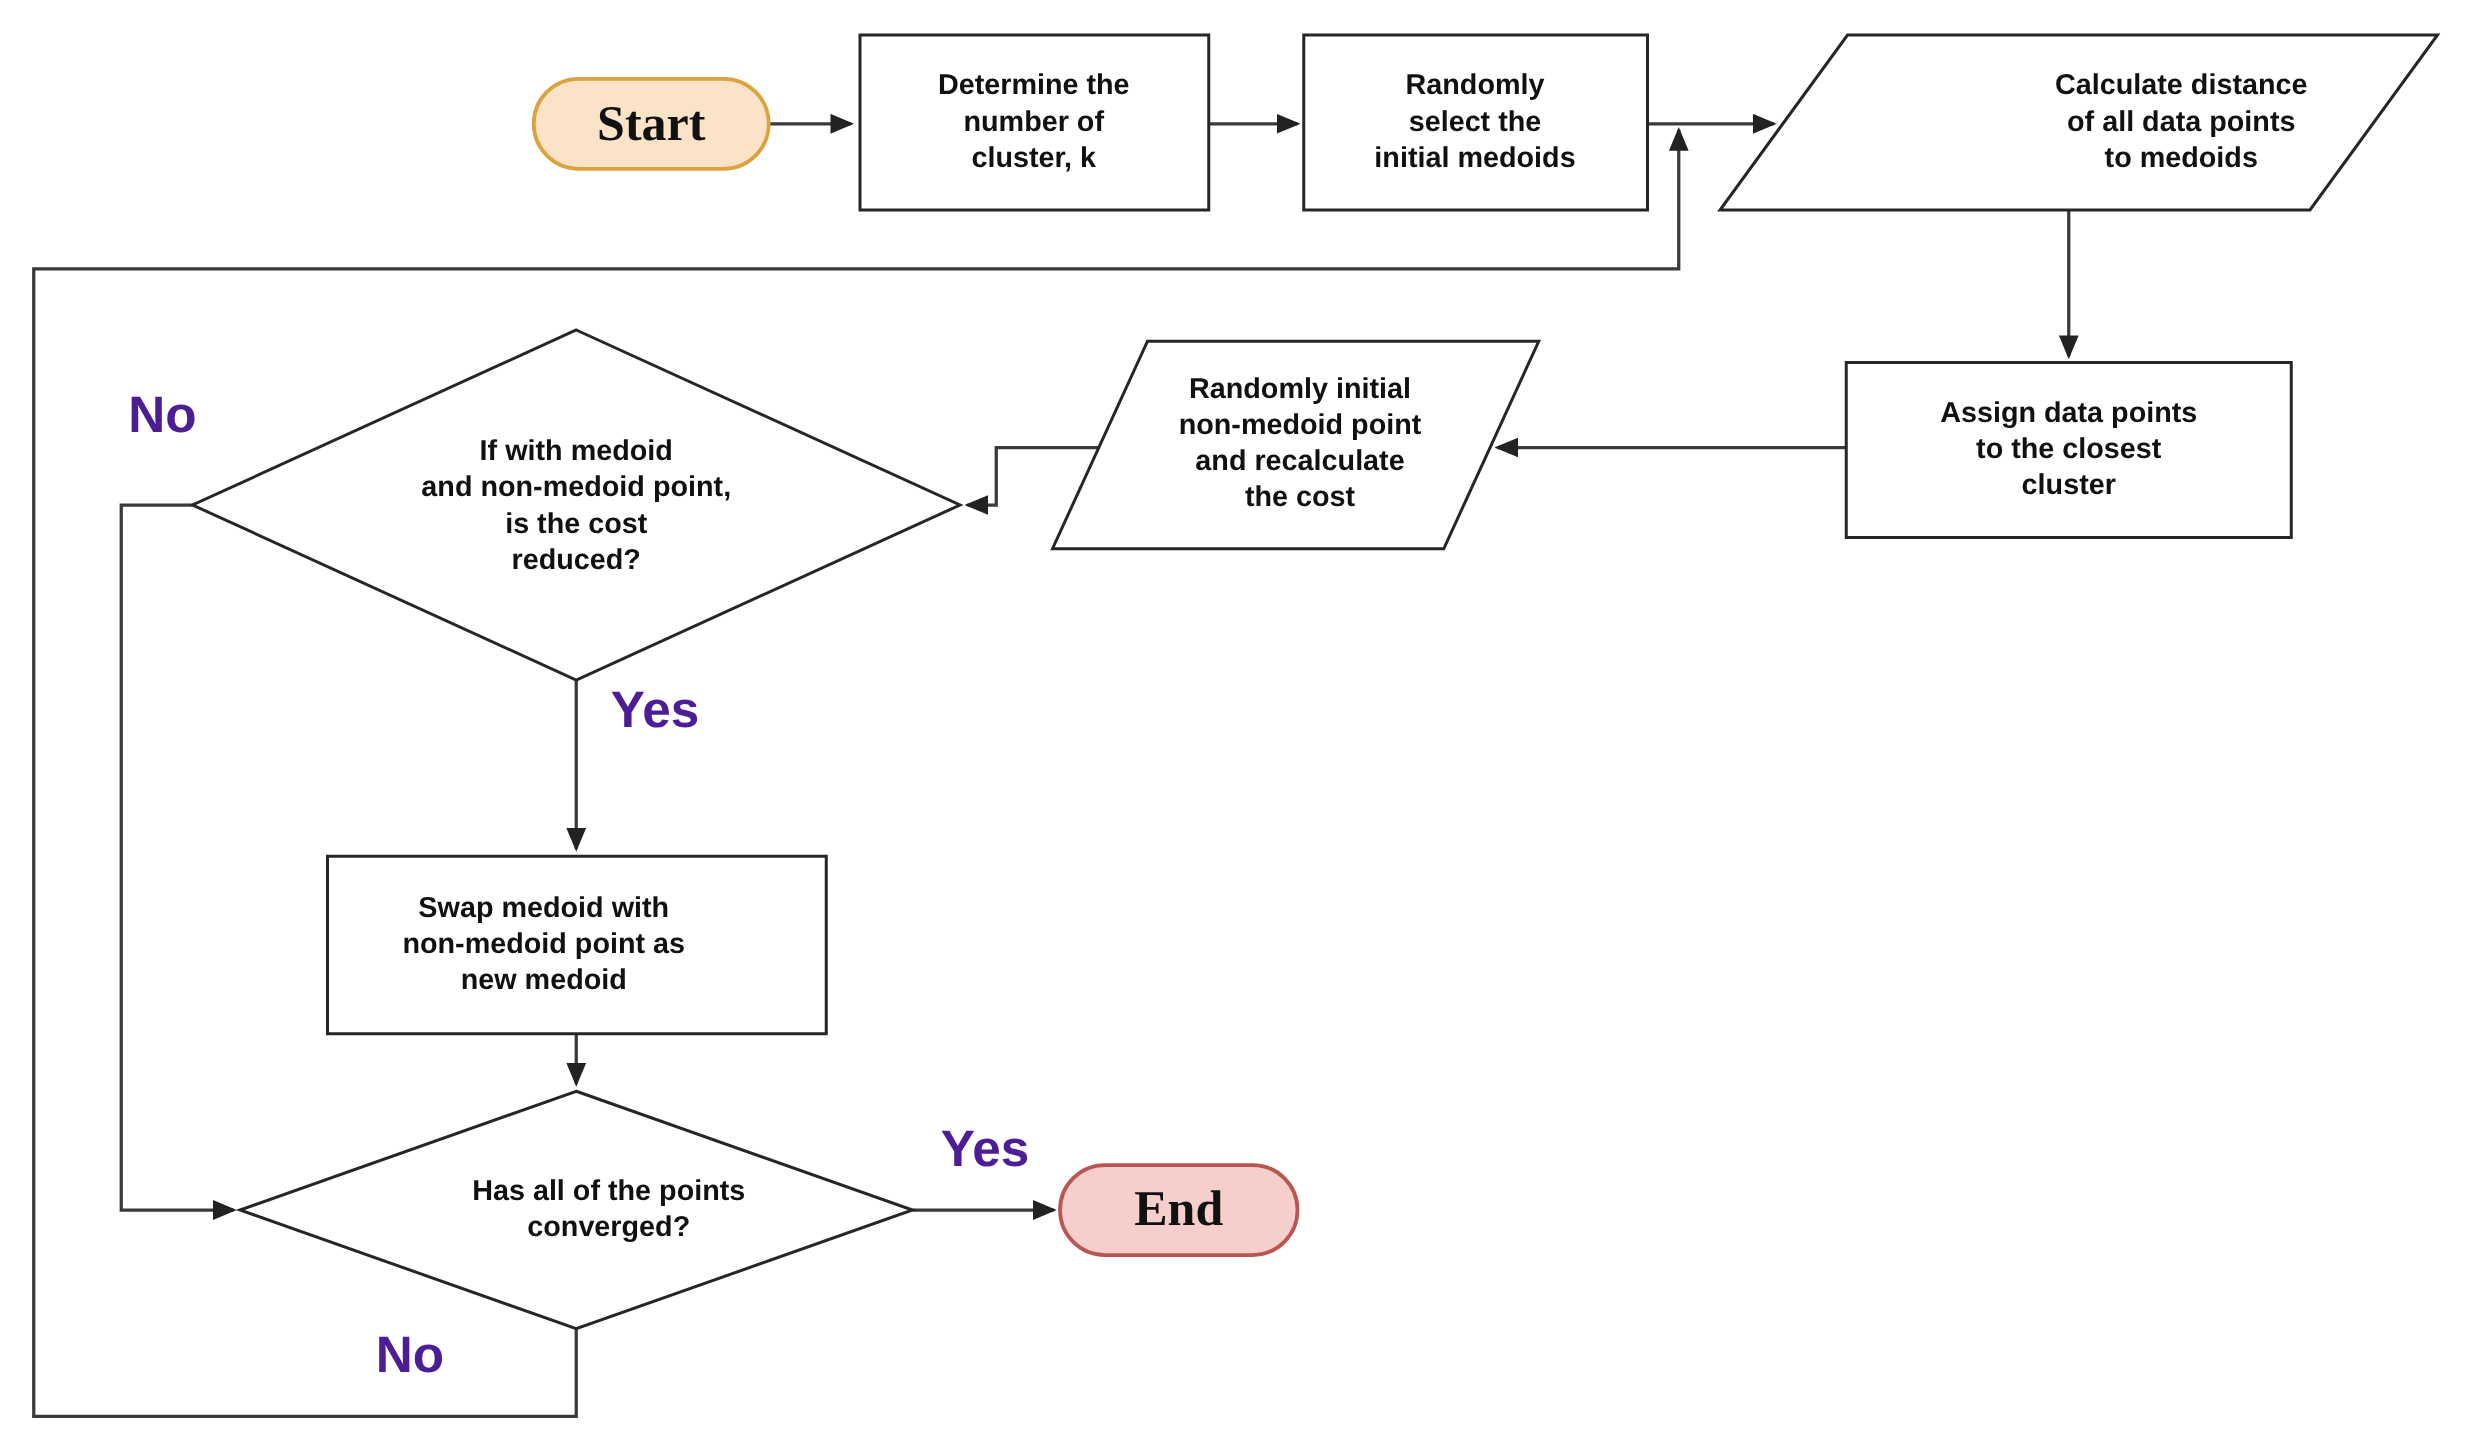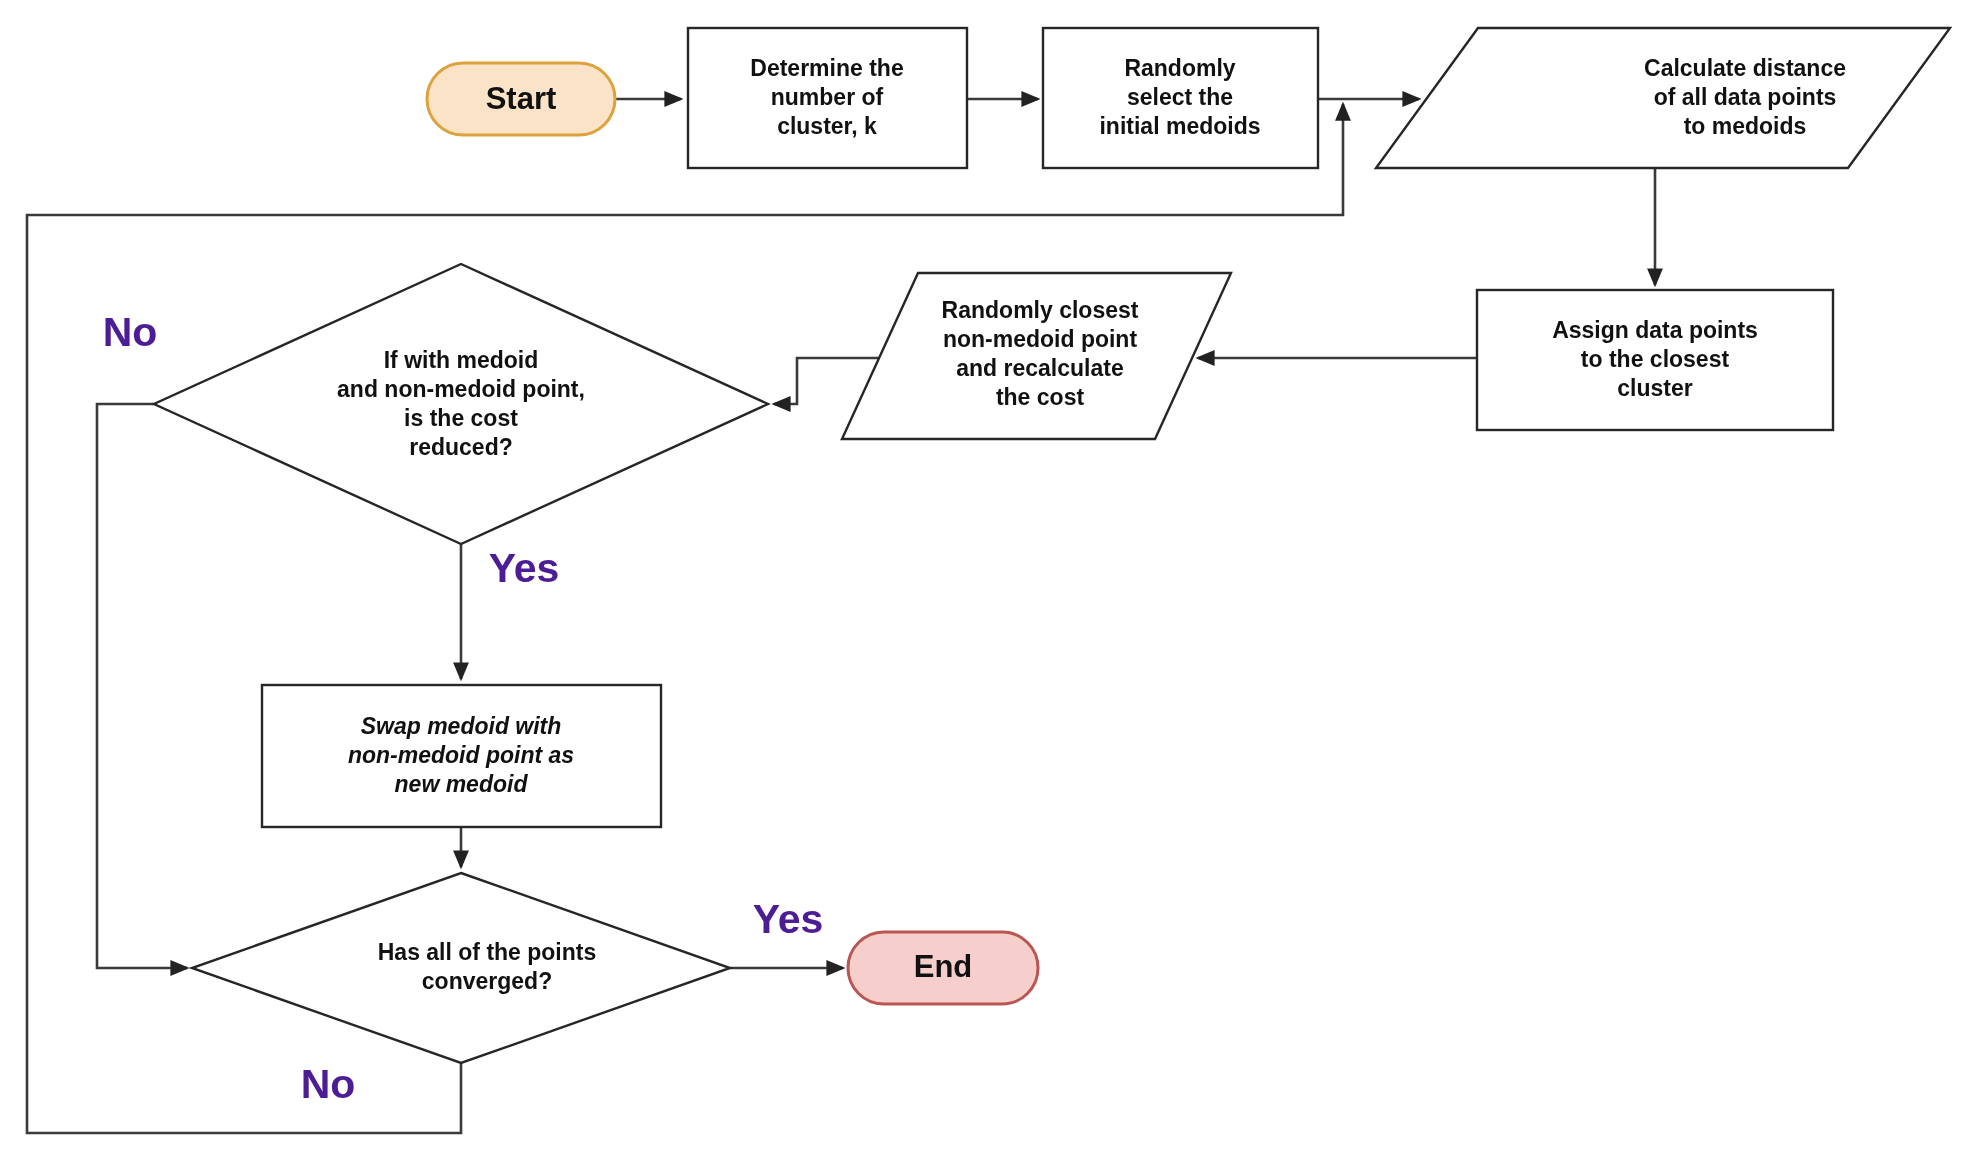--- a/index.html
+++ b/index.html
@@ -25,21 +25,22 @@
     transform: translate(-50%, -50%);
     text-align: center;
     white-space: pre-line;
     font-weight: bold;
     font-size: 23px;
     line-height: 1.26;
     color: #111111;
     width: max-content;
   }
   .terminator-label {
-    font-size: 31px;
+    font-size: 40px;
+    font-family: Liberation Serif, serif;
   }
   .edge-label {
     position: absolute;
     transform: translate(-50%, -50%);
     font-weight: bold;
     font-size: 41px;
     color: #4c1d95;
     white-space: nowrap;
   }
   .shape {
@@ -109,31 +110,31 @@
 initial medoids</div>
 
   <div class="node-label" style="left:1745px; top:97px;">Calculate distance
 of all data points
 to medoids</div>
 
   <div class="node-label" style="left:1655px; top:359px;text-align:center;">Assign data points
 to the closest
 cluster</div>
 
-  <div class="node-label" style="left:1040px; top:354px;">Randomly closest
+  <div class="node-label" style="left:1040px; top:354px;">Randomly initial
 non-medoid point
 and recalculate
 the cost</div>
 
   <div class="node-label" style="left:461px; top:404px;">If with medoid
 and non-medoid point,
 is the cost
 reduced?</div>
 
-  <div class="node-label" style="left:461px; top:755px;font-style:italic;">Swap medoid with
+  <div class="node-label" style="left:435px; top:755px;">Swap medoid with
 non-medoid point as
 new medoid</div>
 
   <div class="node-label" style="left:487px; top:967px;">Has all of the points
 converged?</div>
 
   <div class="node-label terminator-label" style="left:943px; top:967px;">End</div>
 
   <div class="edge-label" style="left:130px; top:332px;">No</div>
 

